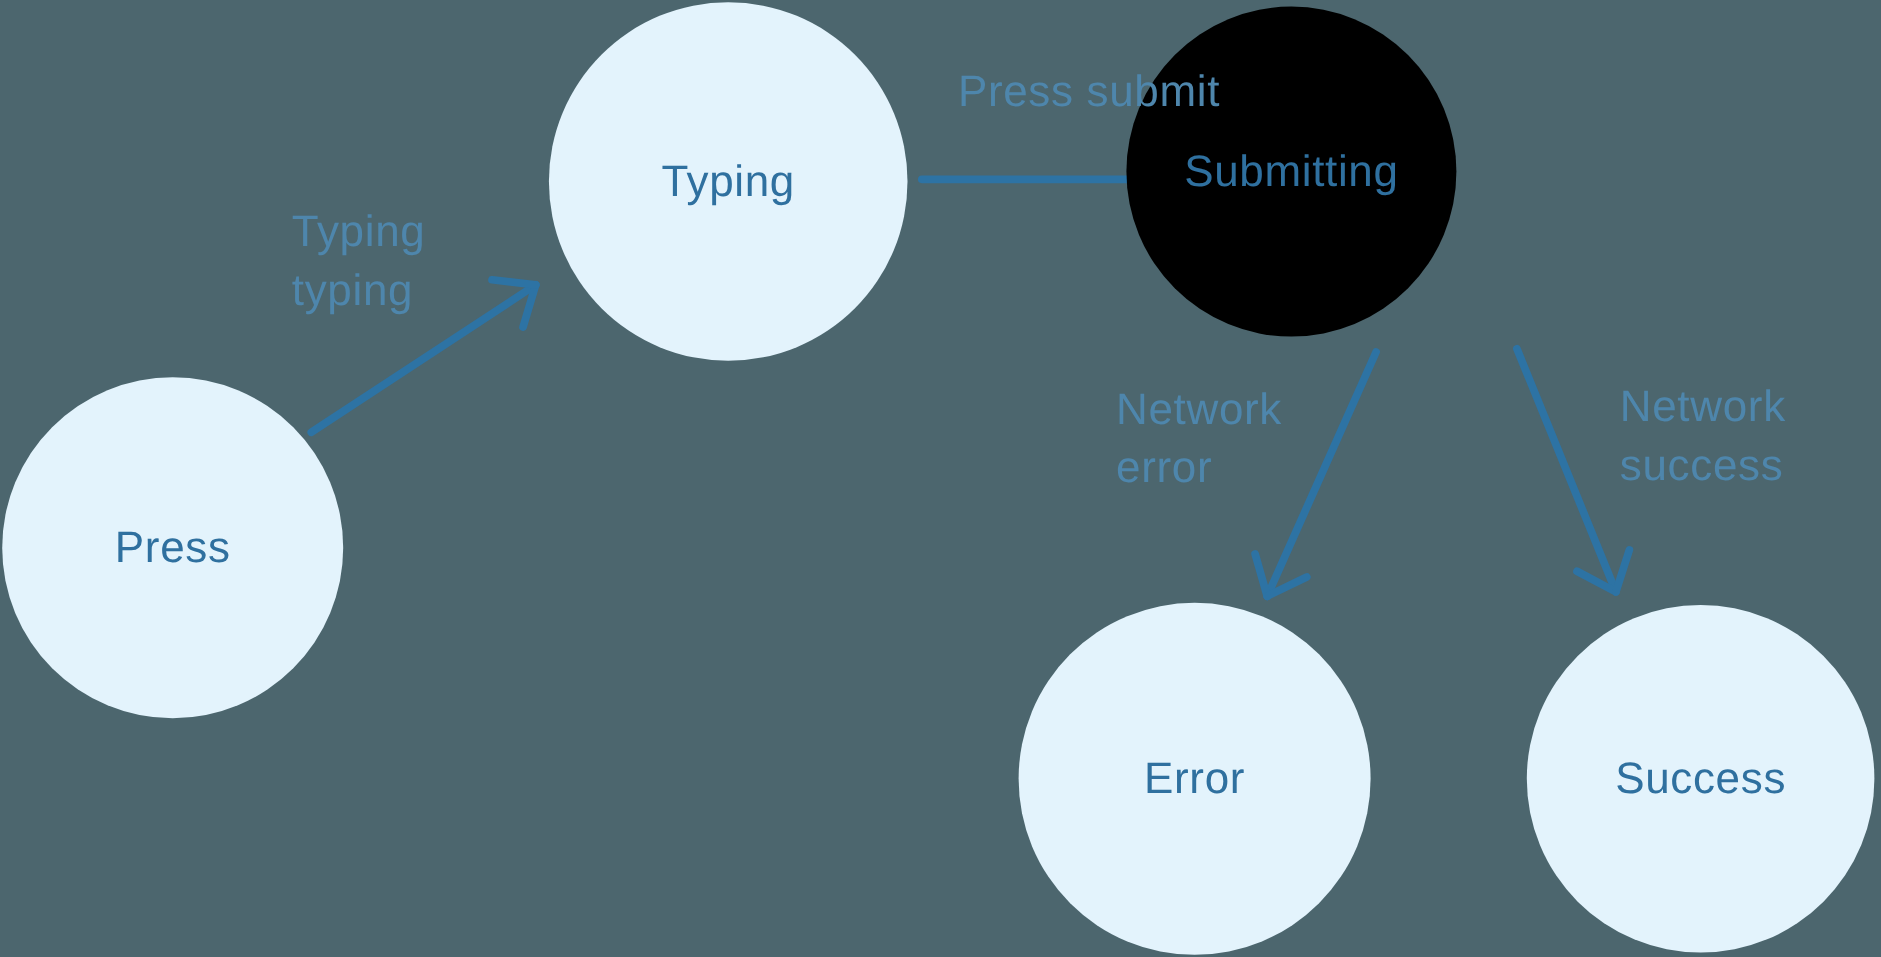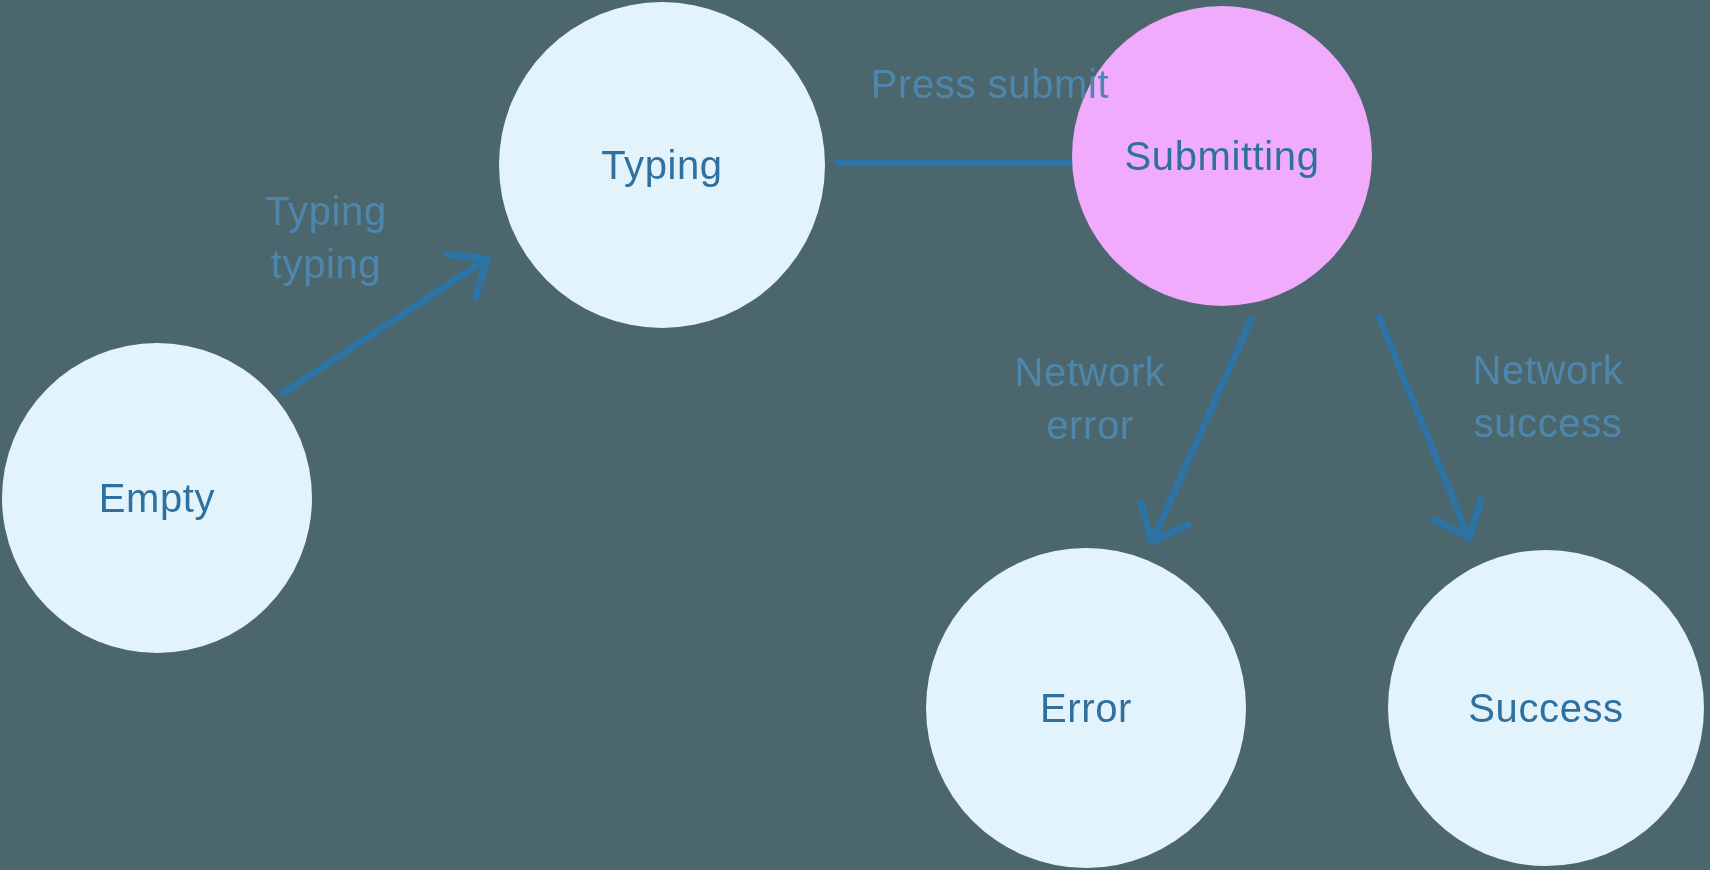--- a/index.html
+++ b/index.html
@@ -32,21 +32,21 @@
   .state-label {
     font-size: 40px;
     font-weight: 500;
     letter-spacing: 0.6px;
     color: #2f709f;
     white-space: nowrap;
   }
   .edge-label {
     position: absolute;
     transform: translate(-50%, -50%);
-    text-align: center;
+    text-align: left;
     font-size: 40px;
     font-weight: 500;
     letter-spacing: 0.6px;
     line-height: 53px;
     color: #4e86ac;
     white-space: nowrap;
   }
   .edge-label span { display: block; }
 </style>
 </head>
@@ -70,26 +70,26 @@
         <line x1="1152" y1="542" x2="1187.9622489891535" y2="524.4866722853101"></line>
       </g>
       <g stroke="#2d73a4" stroke-width="7" stroke-linecap="round" fill="none">
         <line x1="1379" y1="317" x2="1469" y2="538"></line>
         <line x1="1469" y1="538" x2="1433.6304097624293" y2="519.3186701108743"></line>
         <line x1="1469" y1="538" x2="1481.2556536218094" y2="499.923774421534"></line>
       </g>
     </svg>
   <div id="states-layer">
       <div class="state-node" style="left: 2px; top: 343px; width: 310px; height: 310px; background: rgb(227, 243, 252);">
-        <span class="state-label" style="color: rgb(47, 112, 159);">Empty</span>
+        <span class="state-label" style="color: rgb(47, 112, 159);">Press</span>
       </div>
       <div class="state-node" style="left: 499px; top: 2px; width: 326px; height: 326px; background: rgb(227, 243, 252);">
         <span class="state-label" style="color: rgb(47, 112, 159);">Typing</span>
       </div>
-      <div class="state-node" style="left: 1072px; top: 6px; width: 300px; height: 300px; background: #f0abfc;">
+      <div class="state-node" style="left: 1024px; top: 6px; width: 300px; height: 300px; background: #000000;">
         <span class="state-label" style="color: rgb(47, 112, 159);">Submitting</span>
       </div>
       <div class="state-node" style="left: 926px; top: 548px; width: 320px; height: 320px; background: rgb(227, 243, 252);">
         <span class="state-label" style="color: rgb(47, 112, 159);">Error</span>
       </div>
       <div class="state-node" style="left: 1388px; top: 550px; width: 316px; height: 316px; background: rgb(227, 243, 252);">
         <span class="state-label" style="color: rgb(47, 112, 159);">Success</span>
       </div>
     </div>
   <div id="labels-layer">

